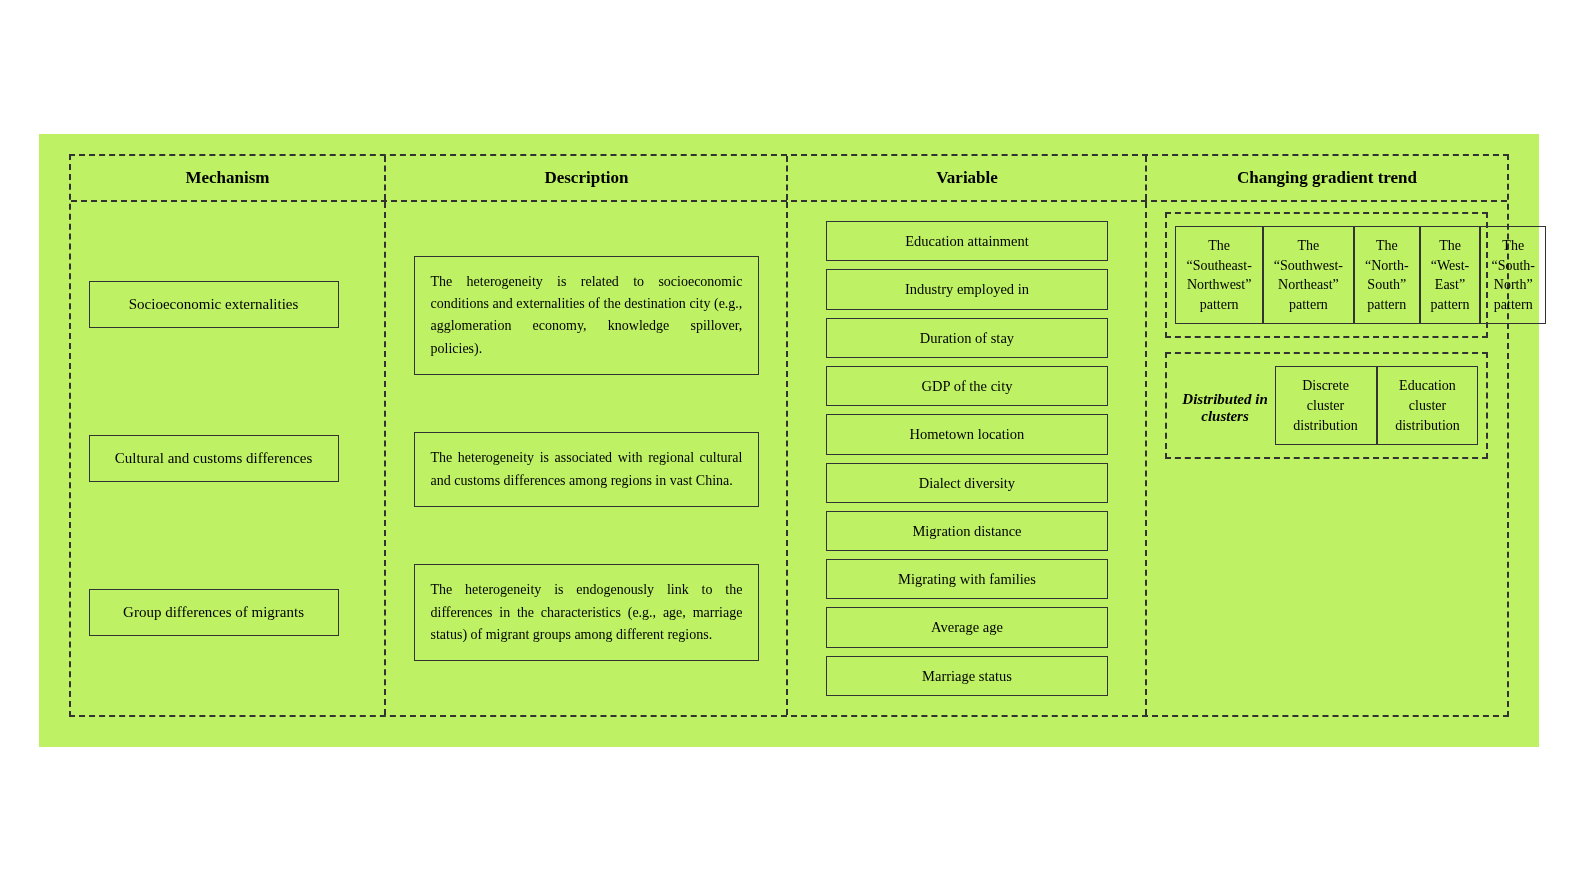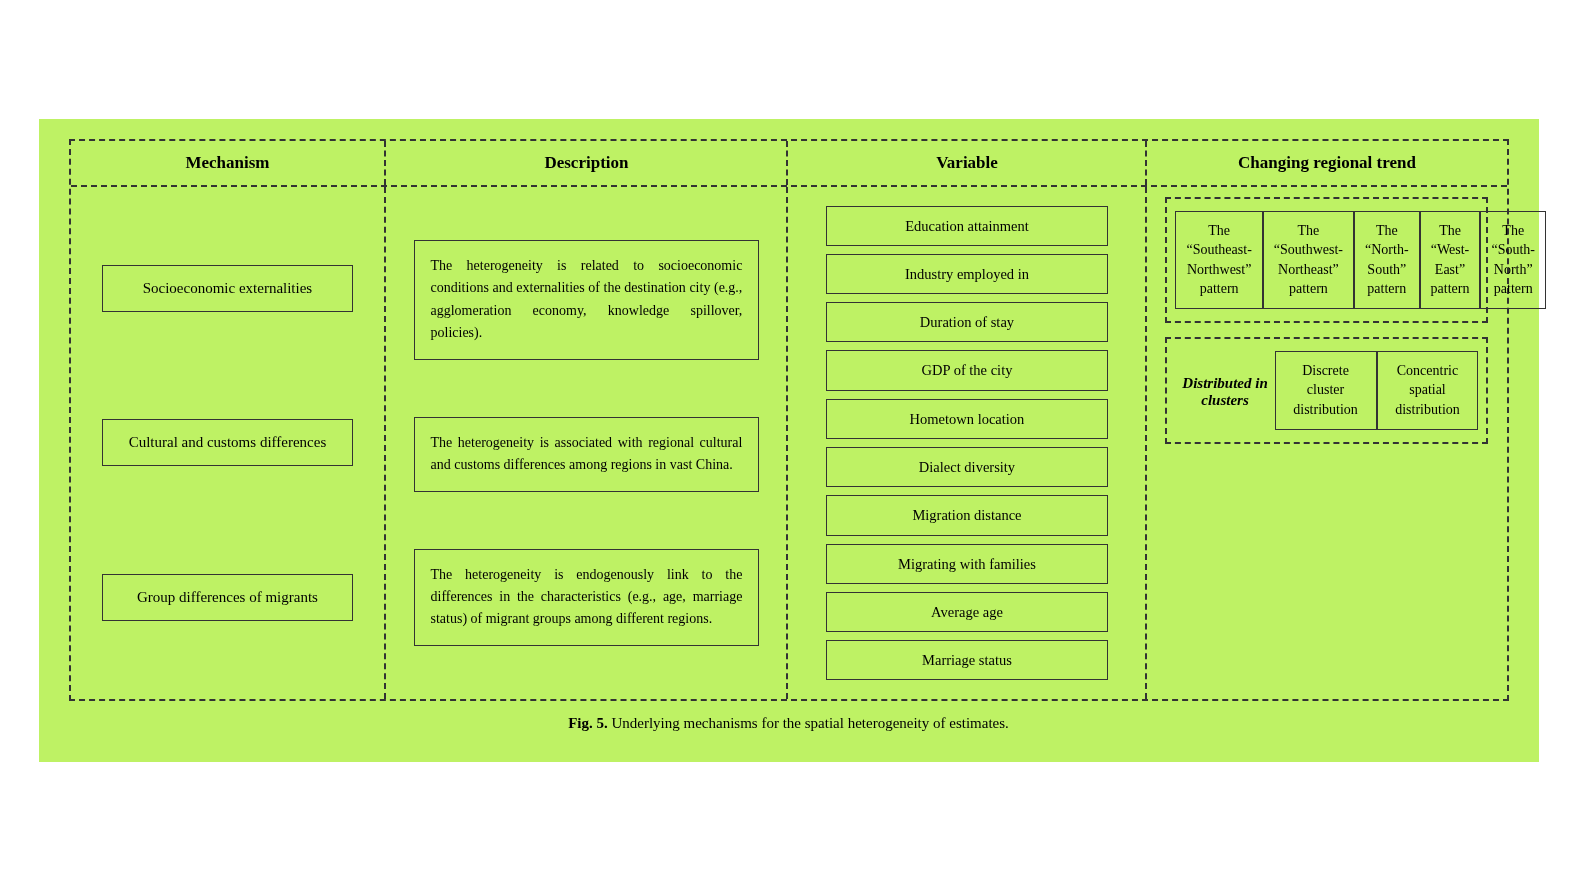--- a/index.html
+++ b/index.html
@@ -121,21 +121,21 @@
       flex-direction: row;
       width: 100%;
       flex: 1;
     }
 
     .mechanism-col {
       width: 22%;
       border-right: 2px dashed #333;
       display: flex;
       flex-direction: column;
-      align-items: center;
+      align-items: flex-start;
       justify-content: space-around;
       padding: 25px 18px;
     }
     .description-col {
       width: 28%;
       border-right: 2px dashed #333;
       display: flex;
       flex-direction: column;
       align-items: center;
       justify-content: space-around;
@@ -167,21 +167,21 @@
 </head>
 <body>
 
 <div class="figure-container">
   <div class="full-diagram">
 
     <div class="header-row">
       <div class="header-cell header-mechanism">Mechanism</div>
       <div class="header-cell header-description">Description</div>
       <div class="header-cell header-variable">Variable</div>
-      <div class="header-cell header-trend">Changing regional trend</div>
+      <div class="header-cell header-trend">Changing gradient trend</div>
     </div>
 
     <div class="main-content">
 
       <div class="mechanism-col">
         <div class="box box-mechanism">
           <span>Socioeconomic externalities</span>
         </div>
         <div class="box box-mechanism">
           <span>Cultural and customs differences</span>
@@ -219,21 +219,21 @@
           <div class="box box-trend">The “Southeast-Northwest” pattern</div>
           <div class="box box-trend">The “Southwest-Northeast” pattern</div>
           <div class="box box-trend">The “North-South” pattern</div>
           <div class="box box-trend">The “West-East” pattern</div>
           <div class="box box-trend">The “South-North” pattern</div>
         </div>
 
         <div class="trend-section" style="border: 2px dashed #333; padding: 8px; width: 100%;">
           <div class="section-label" style="font-style: italic;">Distributed in clusters</div>
           <div class="box box-trend">Discrete cluster distribution</div>
-          <div class="box box-trend">Concentric spatial distribution</div>
+          <div class="box box-trend">Education cluster distribution</div>
         </div>
       </div>
 
     </div>
 
     <svg class="connector-svg" xmlns="http://www.w3.org/2000/svg" style="position:absolute;top:0;left:0;width:100%;height:100%;pointer-events:none;overflow:visible;">
       
       
       
       
@@ -250,17 +250,13 @@
       
       
       
       
       
       
       
     </svg>
   </div>
 
-  <div class="caption">
-    <span class="caption-bold">Fig. 5.</span>
-    <span>  Underlying mechanisms for the spatial heterogeneity of estimates.</span>
-  </div>
 </div>
 
 </body></html>

